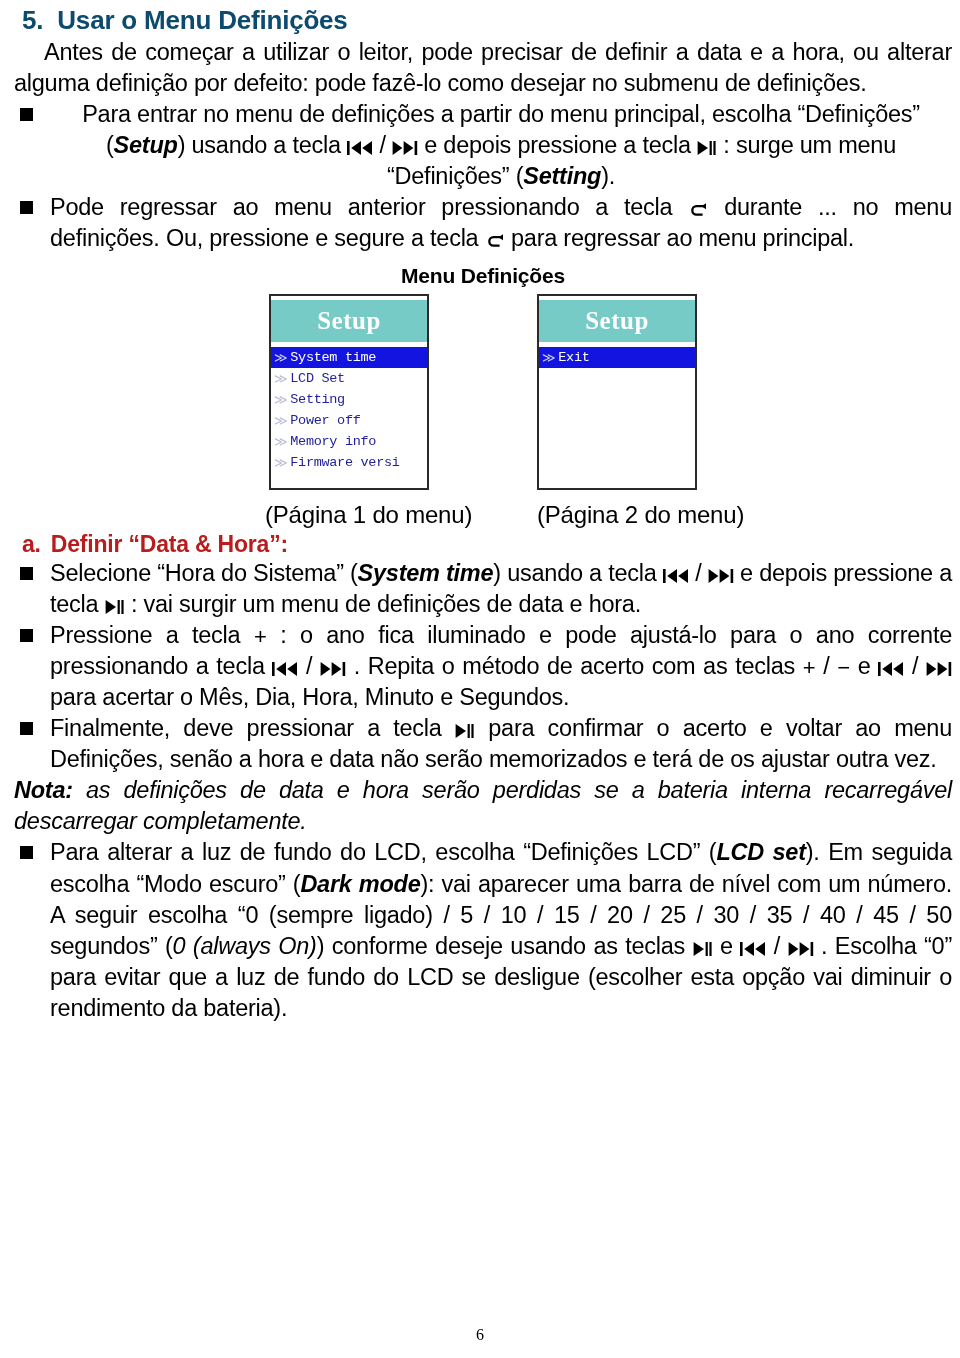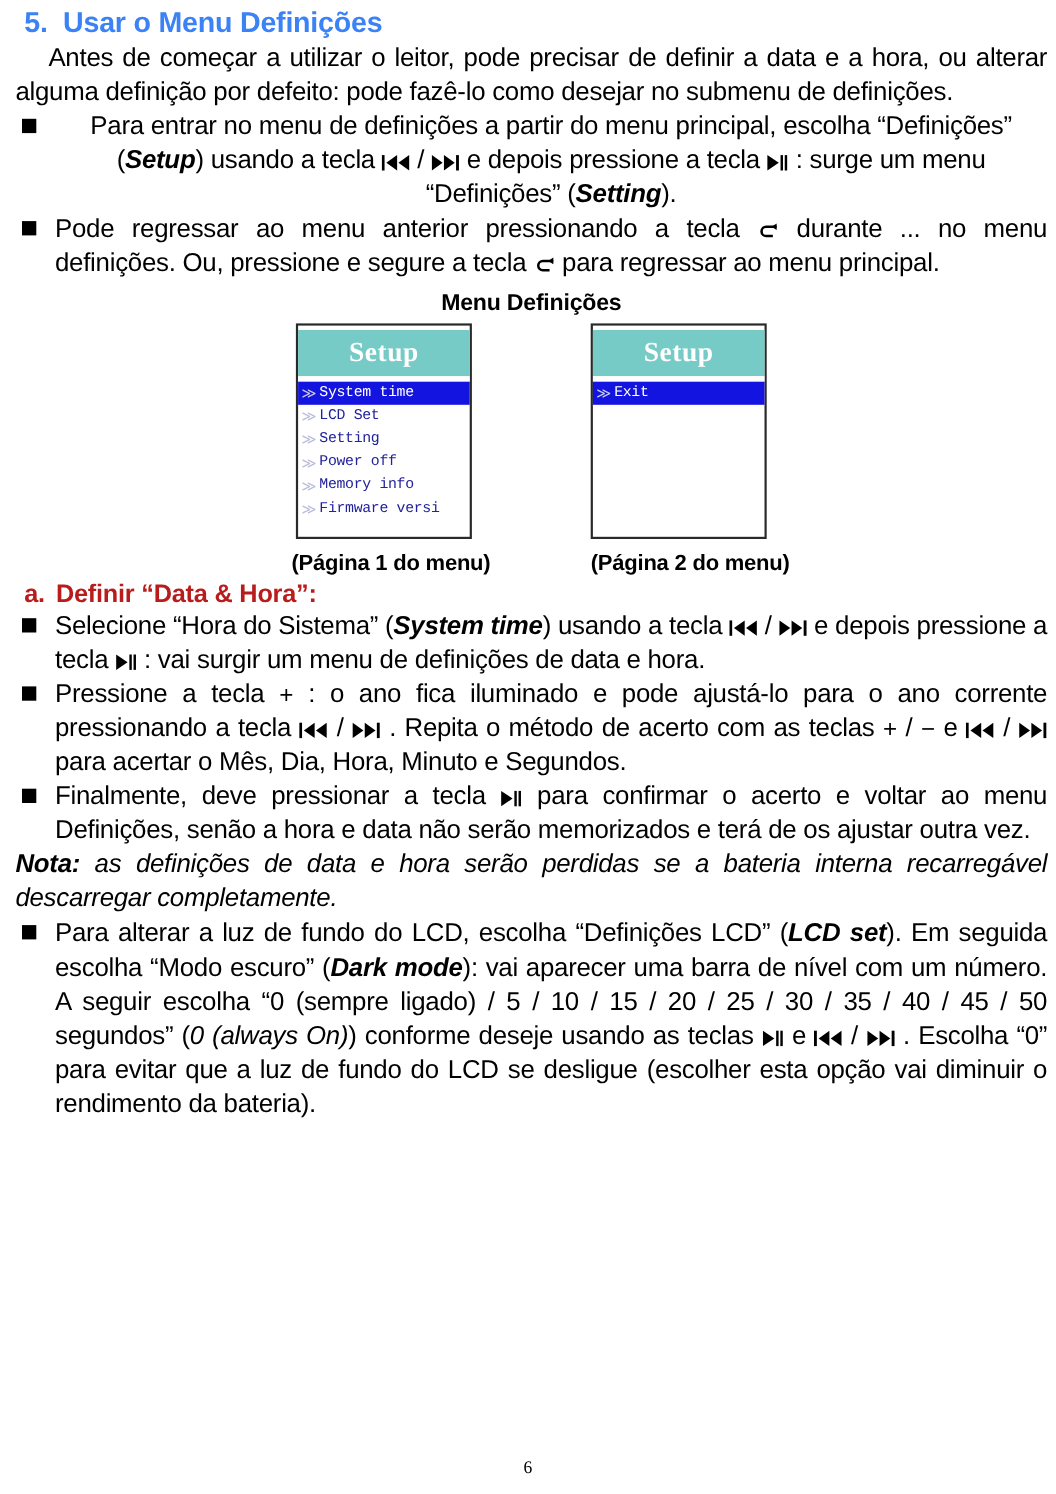--- a/index.html
+++ b/index.html
@@ -21,21 +21,21 @@
     width: 960px;
     height: 1358px;
     box-sizing: border-box;
     padding: 4px 8px 0 14px;
   }
 
   
   .h-main {
     font-size: 26px;
     font-weight: bold;
-    color: #3b82f6;
+    color: #0c4a6e;
     line-height: 1.12;
     margin: 2px 0 2px 8px;
     letter-spacing: -0.2px;
   }
   .h-main .num { margin-right: 14px; }
 
   .h-sub {
     font-size: 23px;
     font-weight: bold;
     color: #b91c1c;
@@ -149,22 +149,22 @@
     font-size: 13px;
   }
   .menu-item.sel {
     background: #1414e0;
     color: #ffffff;
   }
   .menu-item.sel .chev { color: #c9cbe8; }
 
   .cap {
     text-align: left;
-    font-size: 20px;
-    font-weight: bold;
+    font-size: 24px;
+    font-weight: normal;
     margin-top: 11px;
     letter-spacing: -0.2px;
     white-space: nowrap;
   }
   .screenwrap.left  .cap { margin-left: -4px; }
   .screenwrap.right .cap { margin-left: 0px; }
 
   
   .folio {
     position: absolute;

